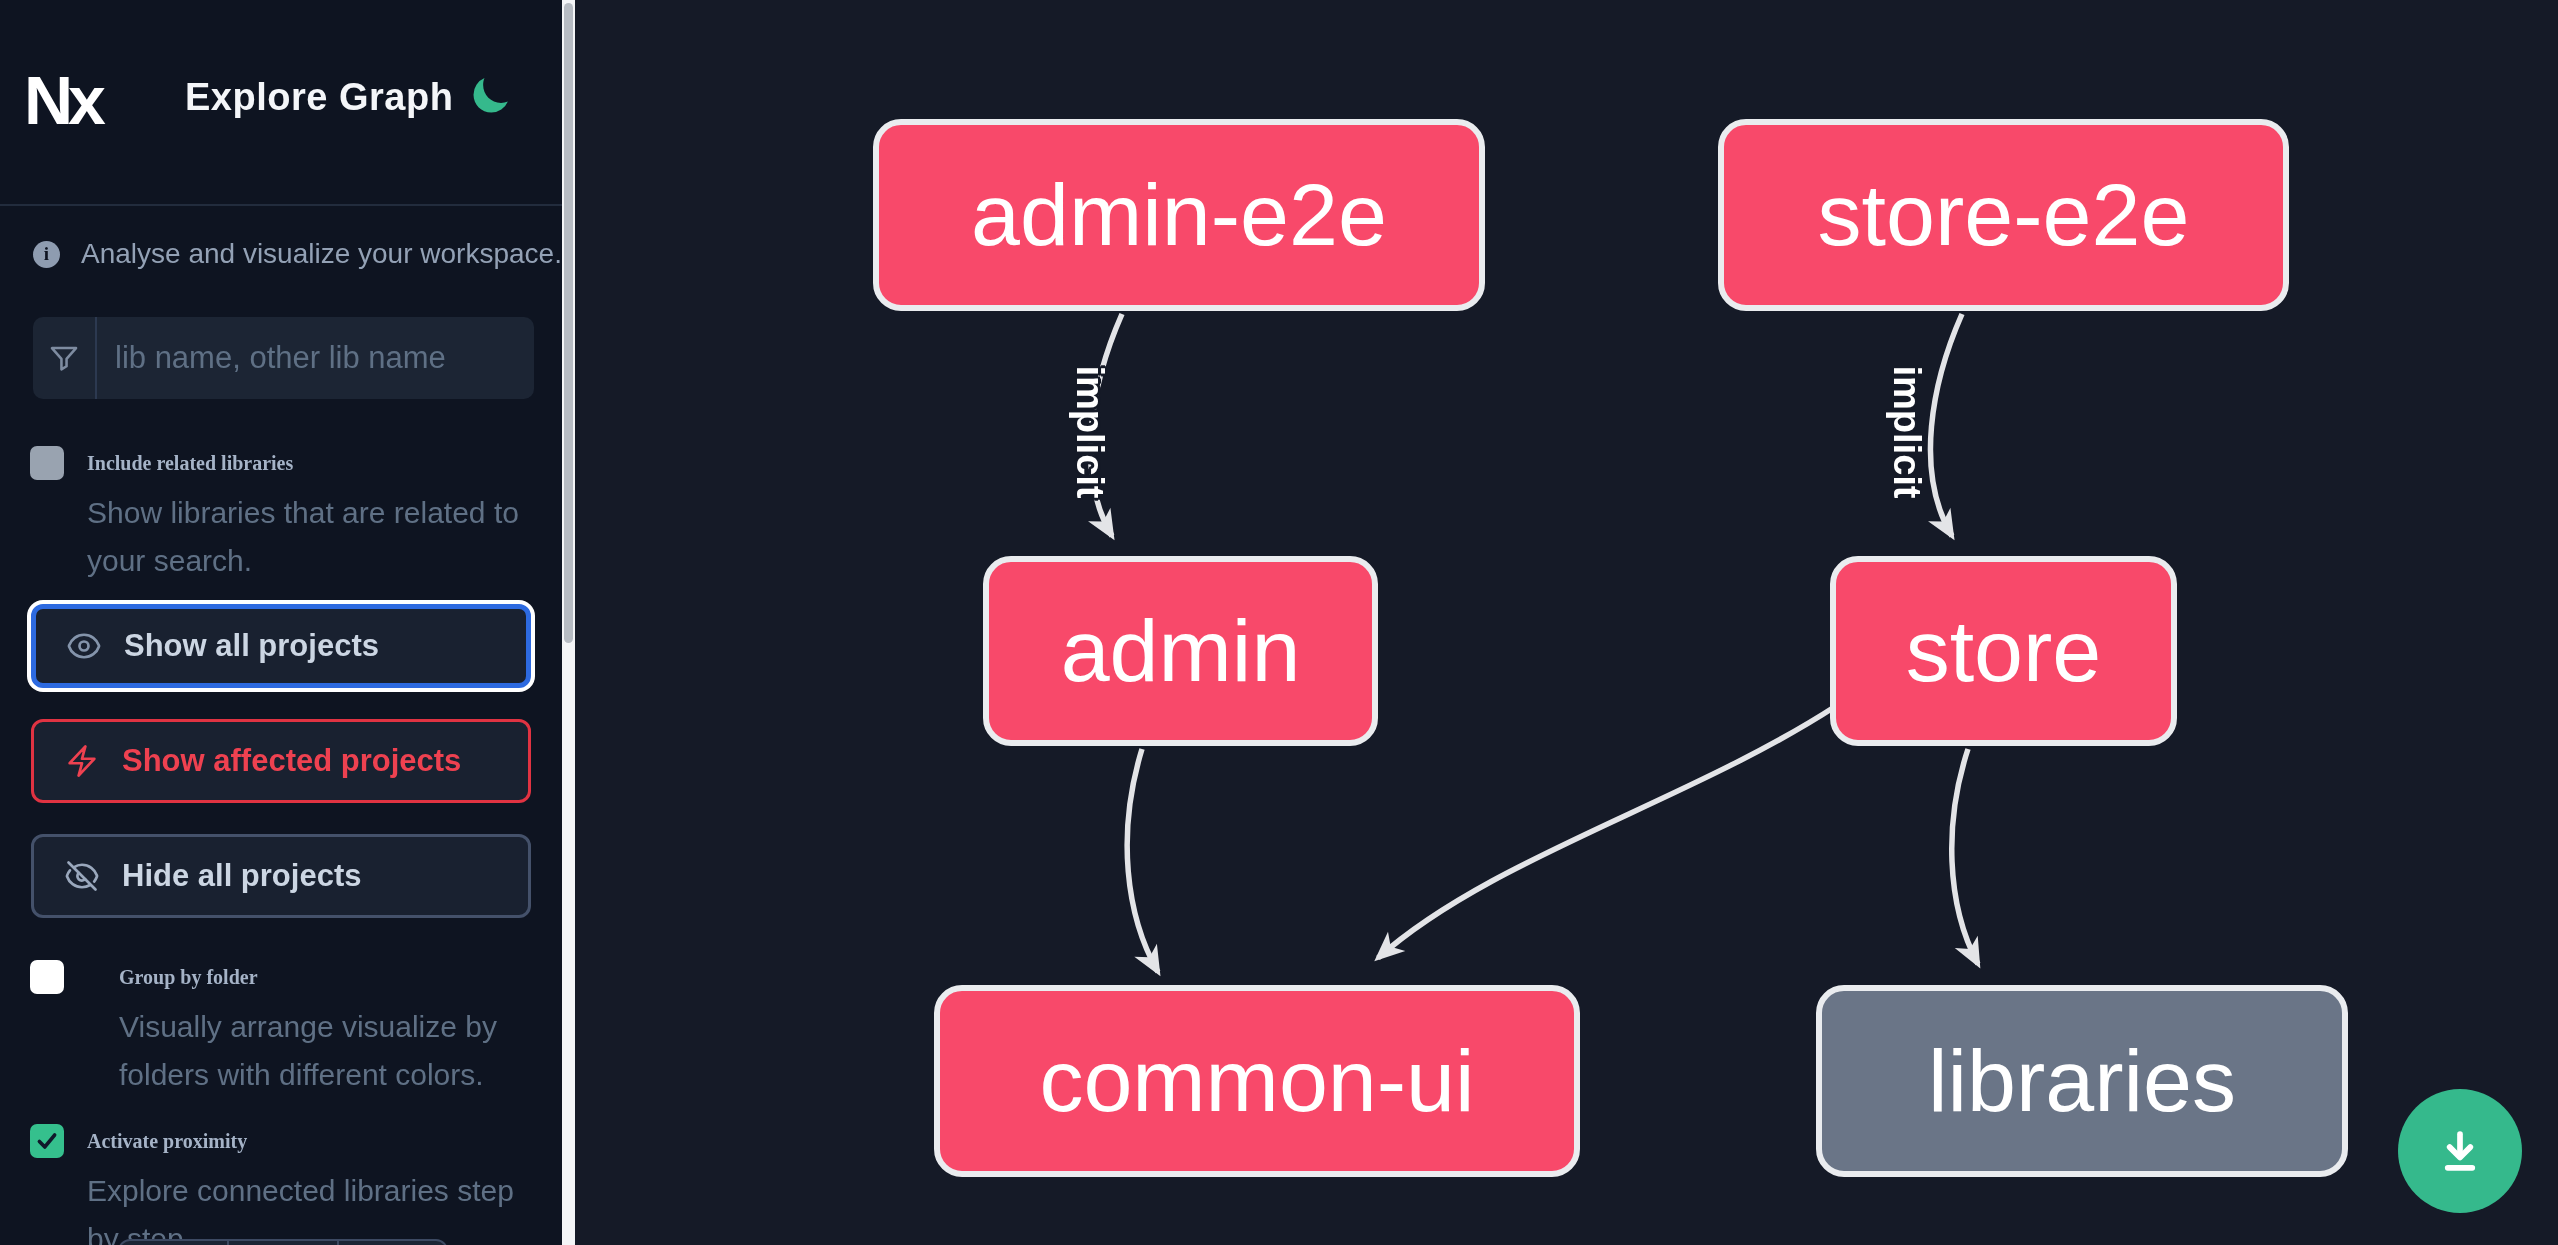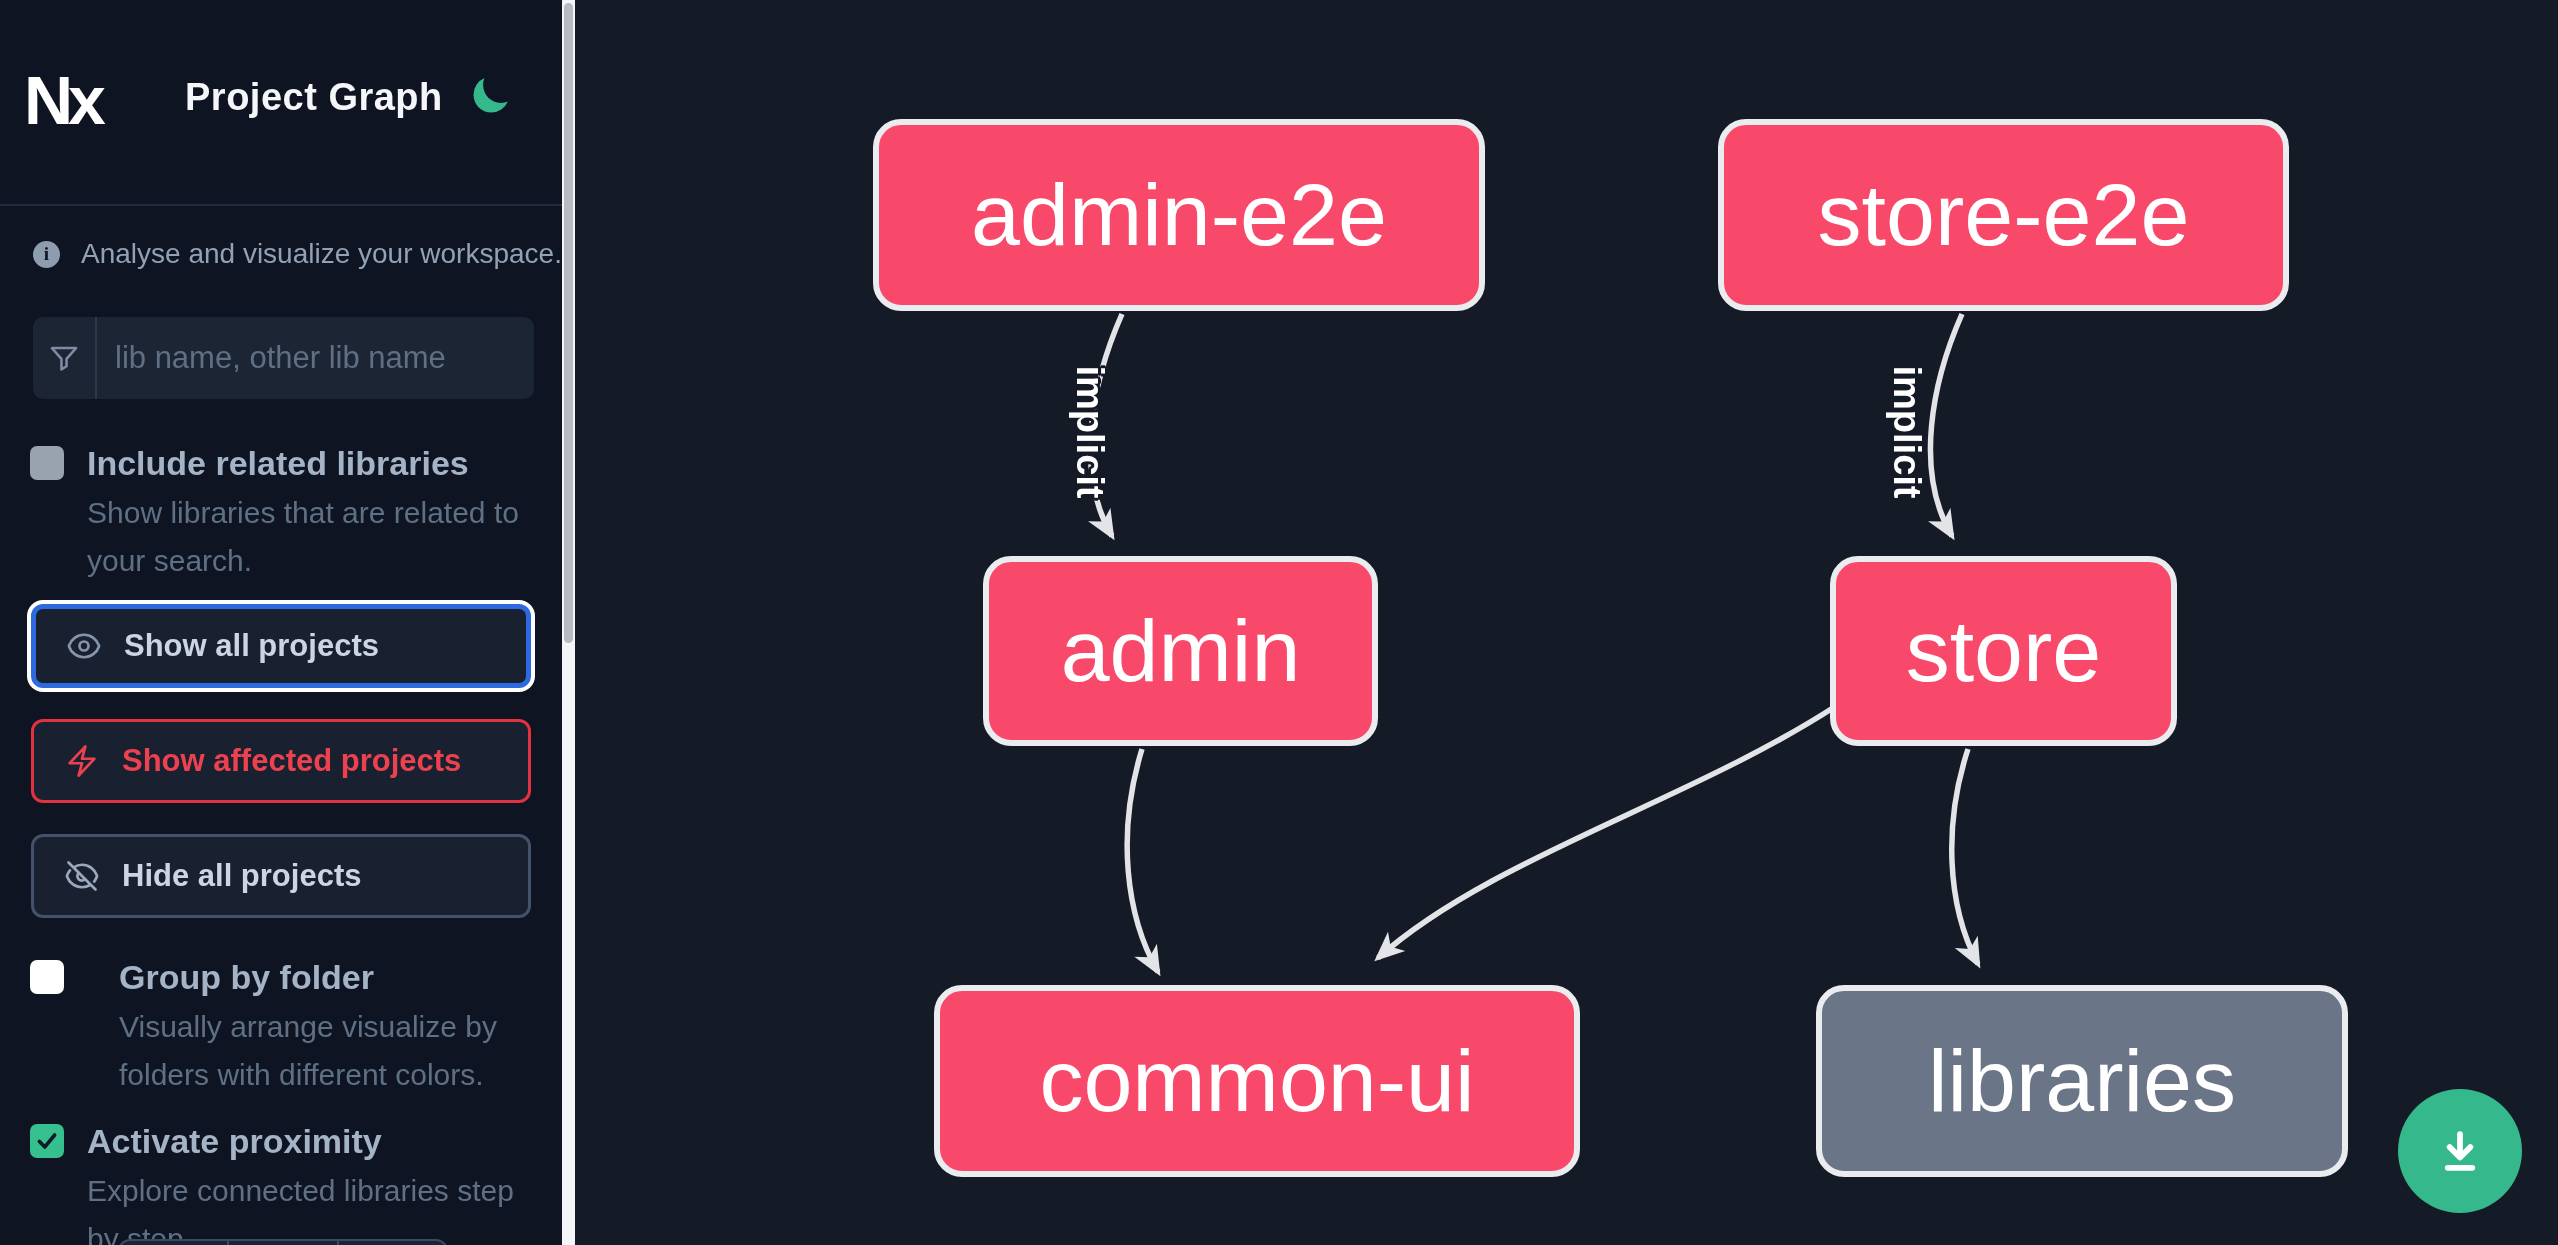--- a/index.html
+++ b/index.html
@@ -31,21 +31,21 @@
                   font-size:31px; padding:16px 18px; font-family:"Liberation Sans", sans-serif; }
   .search-input::placeholder { color:#5f7085; }
 
   .toggle { position:absolute; left:30px; display:flex; }
   .cbox { width:34px; height:34px; border-radius:7px; flex:0 0 34px; margin-top:2px; }
   .cbox.disabled { background:#99a3b0; }
   .cbox.unchecked { background:#ffffff; }
   .cbox.checked { background:#35c08d; display:flex; align-items:center; justify-content:center; }
   .cbox.checked svg { width:26px; height:26px; }
   .toggle-body { margin-left:23px; width:452px; }
-  .toggle-label { font-size:34px; font-weight:700; color:#a5b3c7; line-height:38px; }
+  .toggle-label { font-size:20px; font-weight:700; color:#a5b3c7; line-height:38px;font-family:Liberation Serif, serif; }
   .toggle-desc { font-size:30px; color:#5f7085; line-height:48px; margin-top:7px; }
 
   .sb-btn { position:absolute; left:31px; width:500px; height:84px; border-radius:12px;
             display:flex; align-items:center; cursor:pointer; background:#192130; }
   .sb-btn .btn-icon { width:36px; height:36px; margin-left:30px; flex:0 0 36px; }
   .sb-btn .btn-label { margin-left:22px; font-size:31px; font-weight:600; color:#ccd6e3; }
   .sb-btn.focused { border:5px solid #2d6ae0; box-shadow:0 0 0 4px #ffffff; }
   .sb-btn.danger  { border:3px solid #e03342; }
   .sb-btn.danger .btn-label { color:#ee4150; }
   .sb-btn.plain   { border:3px solid #44516a; }
@@ -119,21 +119,21 @@
     </svg>
   </div>
 </div>
 
 <div class="sidebar">
 
   <div class="sb-header">
     <svg class="nx-logo" viewBox="0 0 86 80">
       <text x="-4" y="64" fill="#ffffff" font-family="Liberation Sans, sans-serif" font-size="68" font-weight="800" letter-spacing="-5">Nx</text>
     </svg>
-    <div class="app-title">Project Graph</div>
+    <div class="app-title">Explore Graph</div>
     <div class="theme-toggle">
       <svg width="44" height="48" viewBox="0 0 24 24">
         <path fill="#35b98c" d="M21.75 15.0A9.72 9.72 0 0 1 18 15.75c-5.385 0-9.75-4.365-9.75-9.75
           0-1.33.266-2.597.748-3.752A9.753 9.753 0 0 0 3 11.25C3 16.635 7.365 21 12.75 21
           a9.753 9.753 0 0 0 9.0-5.998z"></path>
       </svg>
     </div>
   </div>
   <div class="sb-divider"></div>
 

